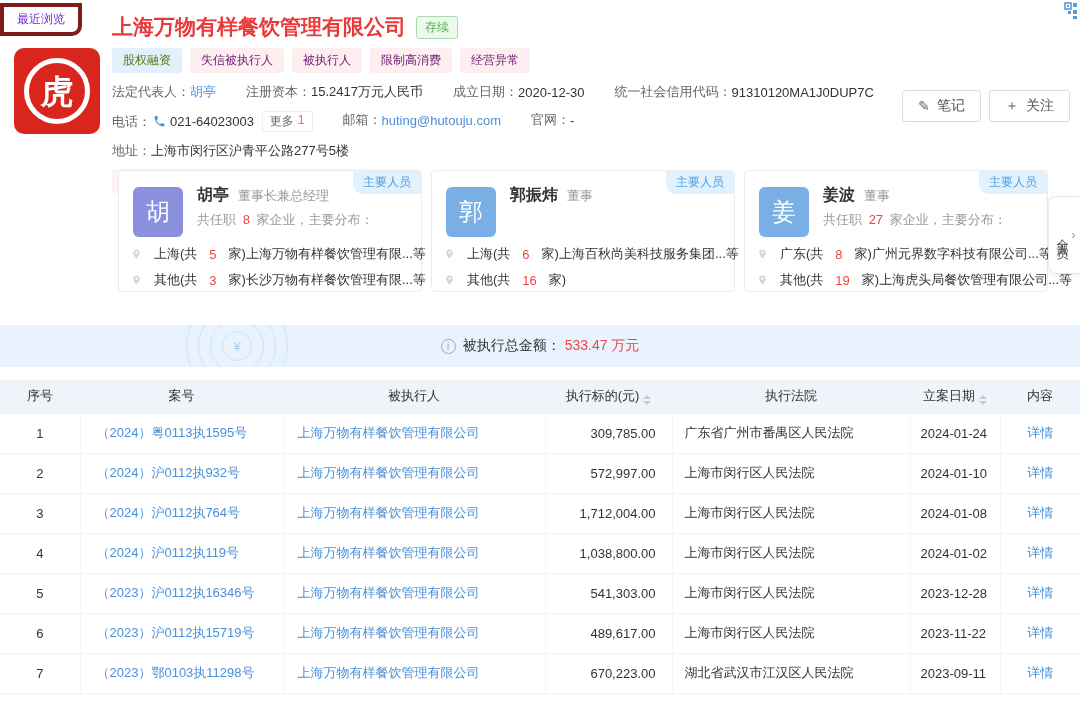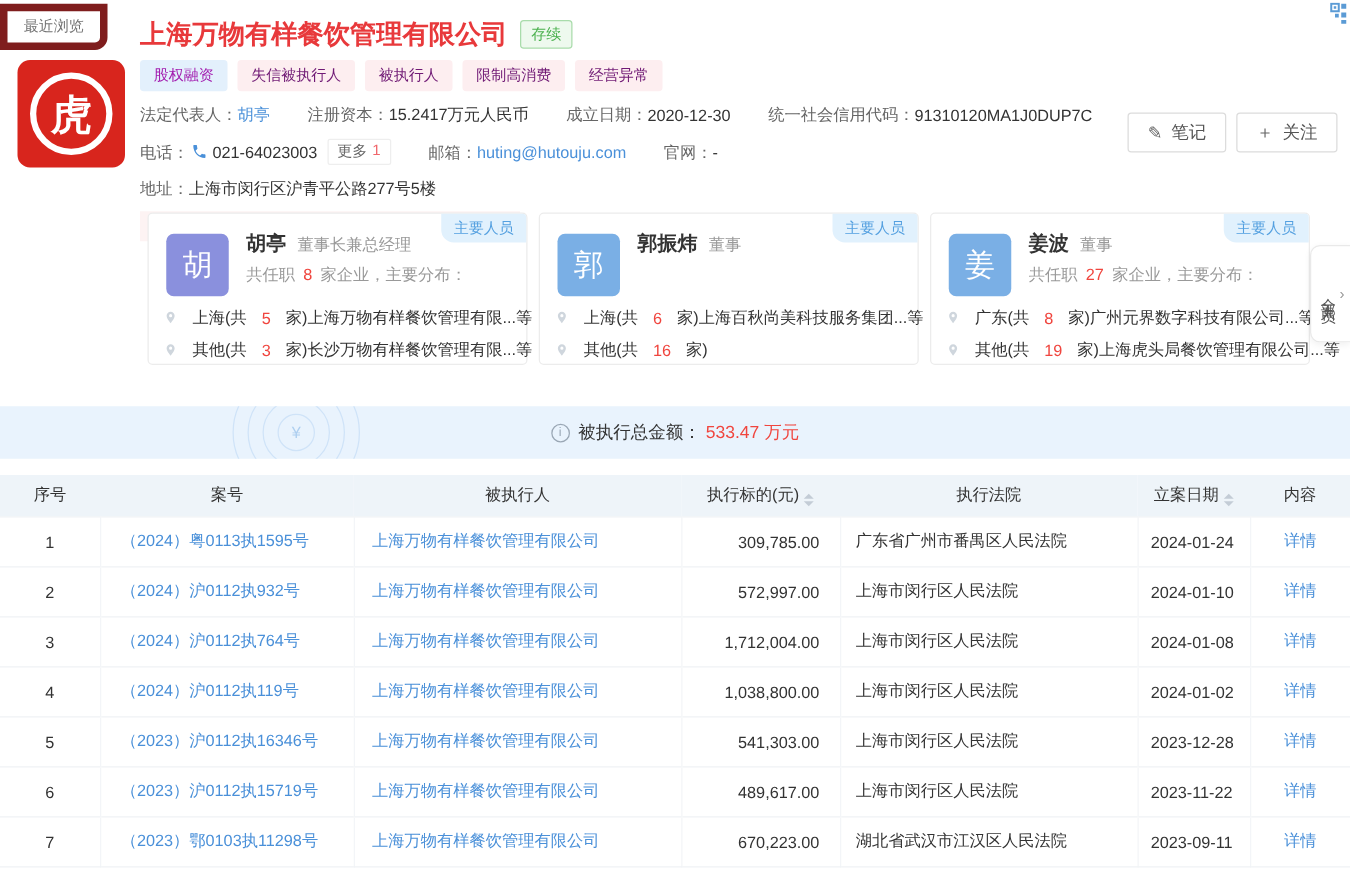--- a/index.html
+++ b/index.html
@@ -1,44 +1,44 @@
 <!DOCTYPE html>
 <html><head>
 <meta charset="utf-8">
 <style>
   * { margin:0; padding:0; box-sizing:border-box; }
   html,body { background:#fff; }
   body { font-family:"Liberation Sans","DejaVu Sans",sans-serif; }
   .page { position:relative; width:1080px; height:703px; background:#fff; overflow:hidden; margin:0 auto; }
 
   
-  .recent-tab { position:absolute; left:0; top:3px; padding:4px 13px; font-size:12px; color:#737373;
-    border:6px solid #7f1d1d; border-radius:0 0 10px 0; background:#fff; cursor:pointer; }
+  .recent-tab { position:absolute; left:0; top:3px; padding:4px 13px; font-size:12px; color:#6d28d9;
+    border:4px solid #7f1d1d; border-radius:0 0 10px 0; background:#fff; cursor:pointer; }
 
   
   .qr-corner { position:absolute; right:2px; top:2px; width:22px; height:22px; cursor:pointer; }
 
   
   .logo { position:absolute; left:14px; top:48px; width:86px; height:86px; background:#d8251d; border-radius:10px;
     display:flex; align-items:center; justify-content:center; }
   .logo-ring { width:66px; height:66px; border:5px solid #fff; border-radius:50%; display:flex; align-items:center; justify-content:center; }
   .logo-ring span { color:#fff; font-size:33px; font-weight:bold; line-height:1; }
 
   
   .head-main { position:absolute; left:112px; top:12px; right:150px; }
   .title-row { display:flex; align-items:center; height:30px; }
   .title-row h1 { font-size:21px; color:#e8393b; font-weight:bold; }
   .status-badge { margin-left:10px; font-size:12px; color:#4bb14e; background:#eef9ee; border:1px solid #a9dcab;
     padding:2px 8px; border-radius:3px; }
   .tags-row { margin-top:6px; display:flex; gap:8px; }
   .tag { font-size:12px; padding:4px 11px; border-radius:3px; cursor:pointer; }
-  .tag-blue { color:#a21caf; background:#e3f0fc; }
+  .tag-blue { color:#4d7c0f; background:#e3f0fc; }
   .tag-red  { color:#701a75; background:#fdeef0; }
 
-  .info-row { margin-top:10px; font-size:13px; color:#666; display:flex; align-items:center; flex-wrap:nowrap; }
+  .info-row { margin-top:10px; font-size:13px; color:#666; display:flex; align-items:flex-start; flex-wrap:nowrap; }
   .info-row .grp { margin-right:30px; display:inline-flex; align-items:center; white-space:nowrap; }
   .info-row .val { color:#333; }
   .lnk { color:#4a90d9; text-decoration:none; cursor:pointer; }
   .phone-icon { display:inline-flex; margin:0 4px 0 2px; }
   .more-box { margin-left:8px; border:1px solid #eee; border-radius:2px; padding:1px 7px; font-size:12px; color:#666;
     display:inline-flex; gap:4px; cursor:pointer; background:#fff; }
   .more-box b { color:#f0676c; font-weight:normal; }
 
   .risk-row { margin-top:9px; display:inline-flex; align-items:center; gap:8px; background:#fdf3f3;
     padding:3px 10px 3px 8px; font-size:13px; cursor:pointer; width:fit-content; }

